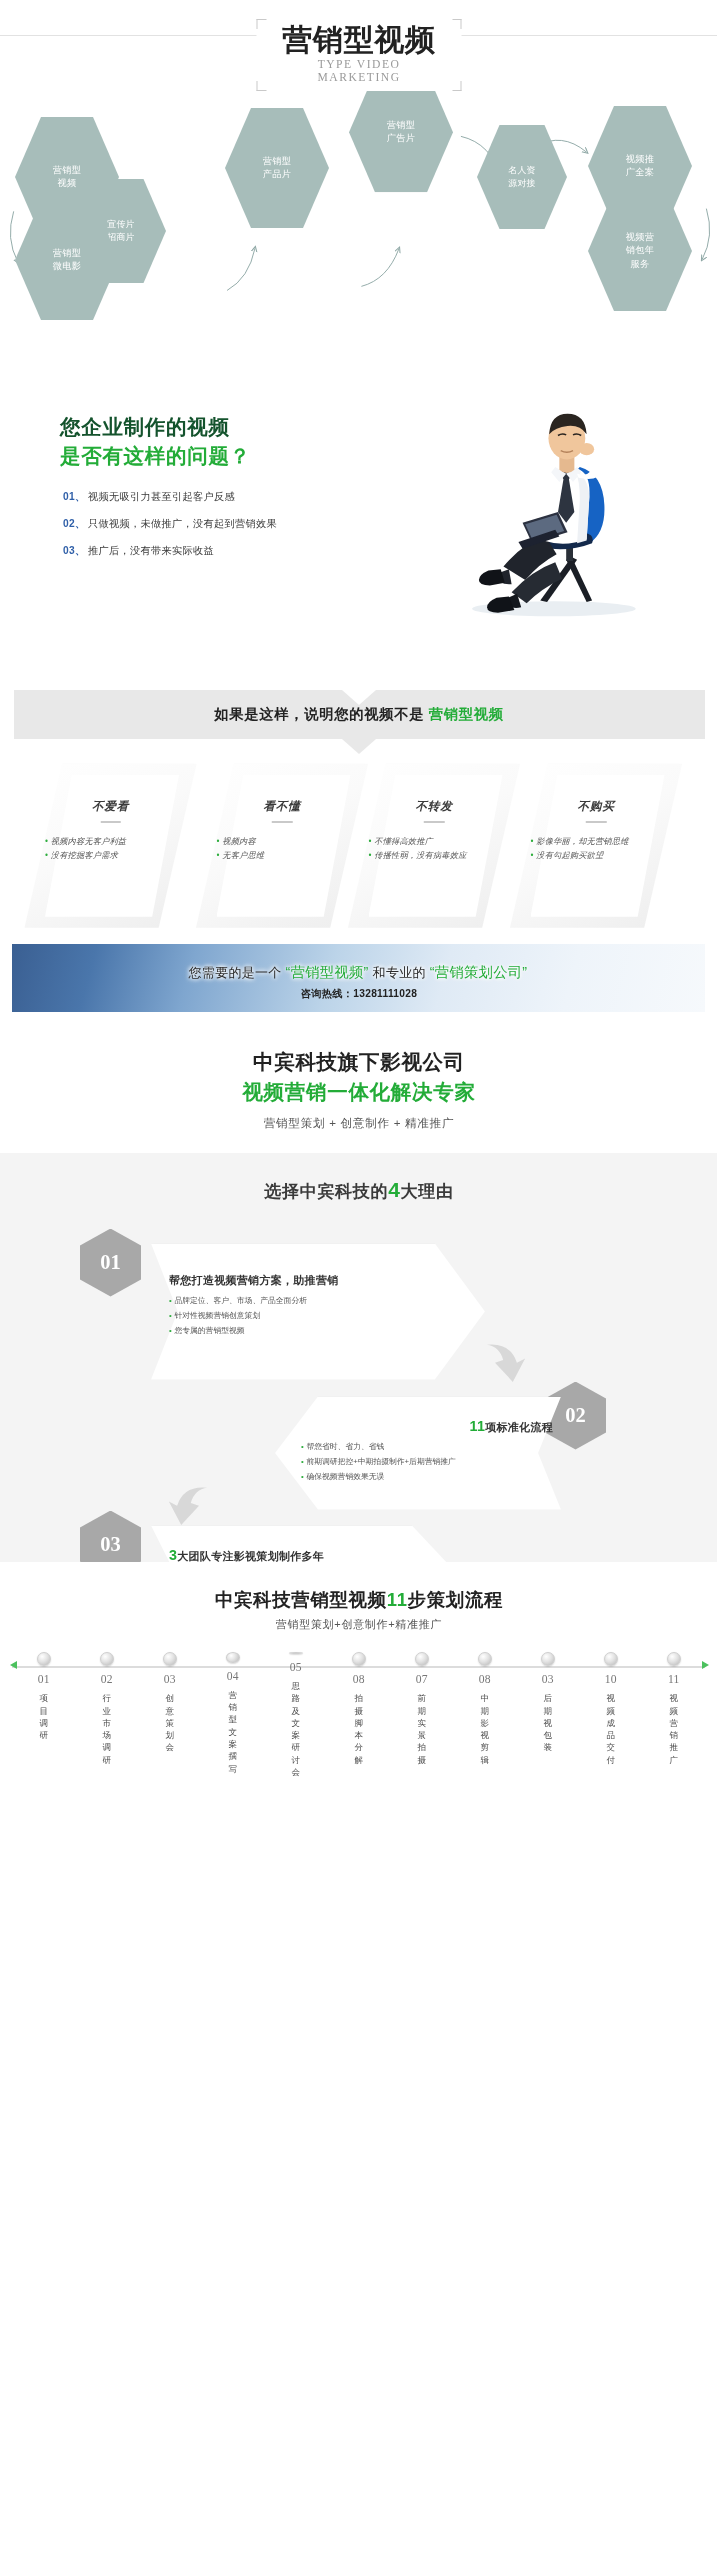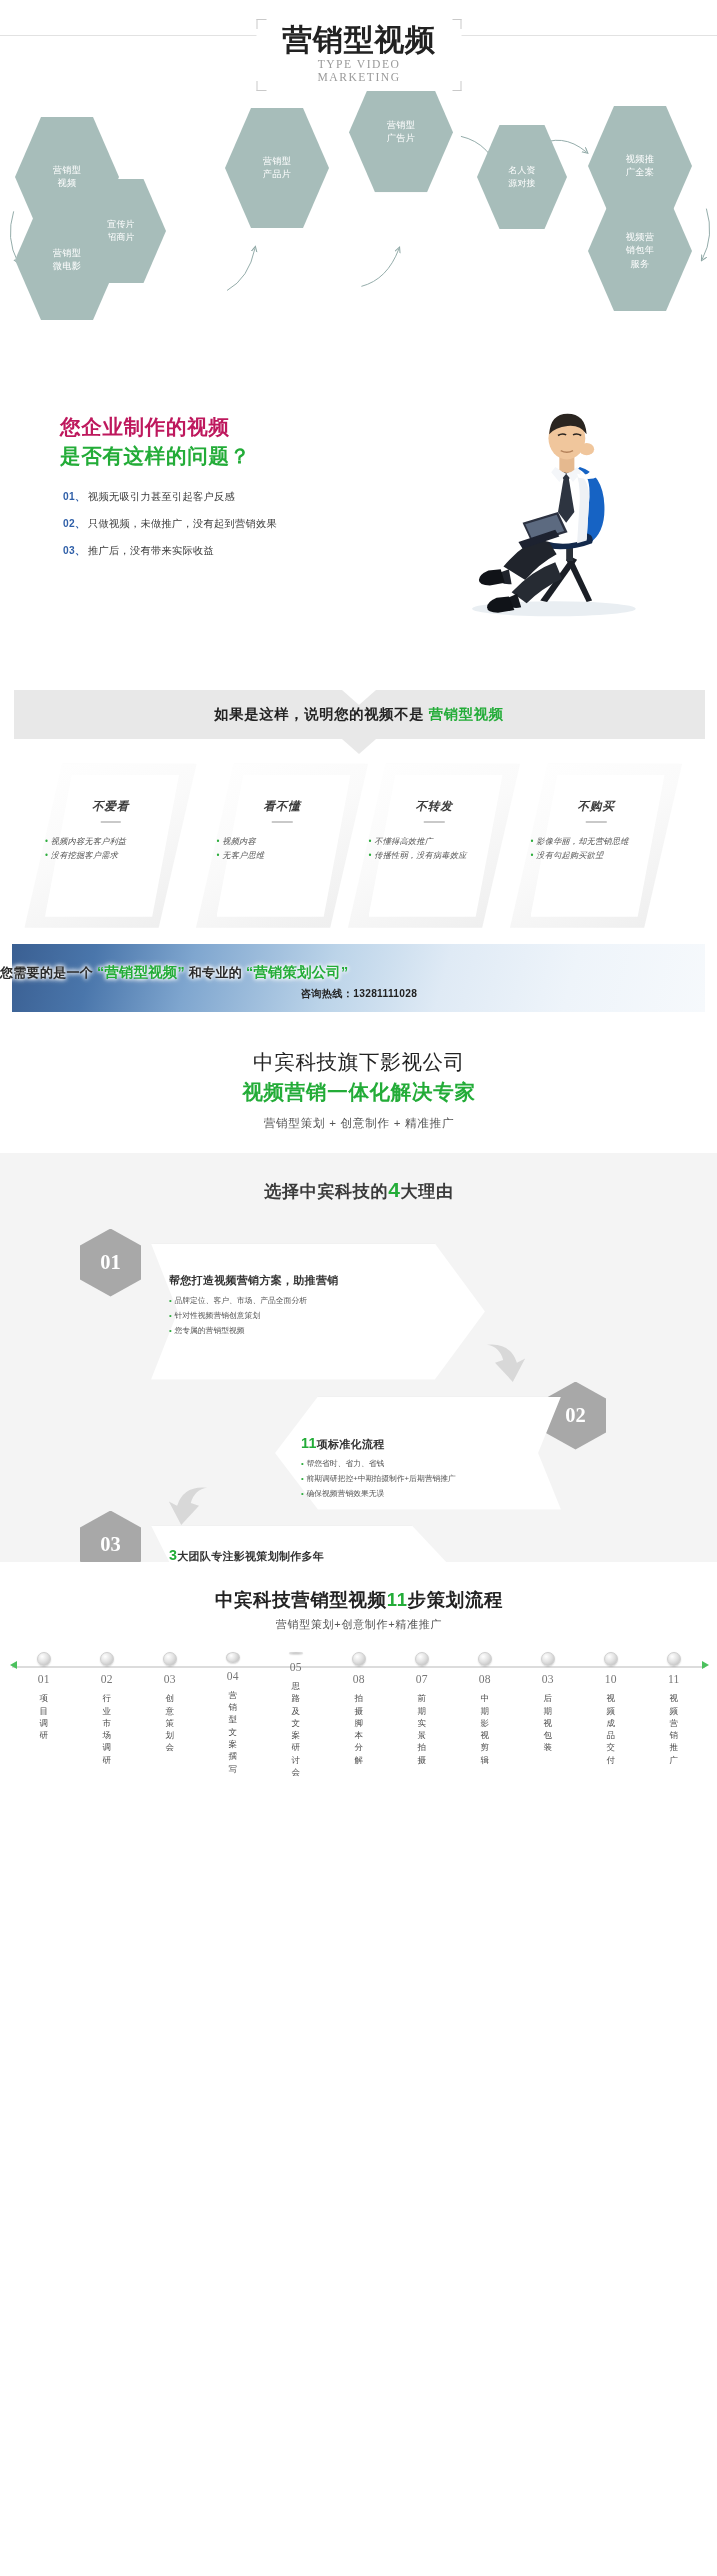--- a/index.html
+++ b/index.html
@@ -50,21 +50,21 @@
     color:#fff; font-size:8.9px; line-height:1.45; letter-spacing:0.3px;
   }
   .hex span { display:block; }
   .hex-md { width:90px; height:104px; font-size:8.9px; }
   .hex-lg { width:104px; height:120px; font-size:9.2px; }
   .hex-sh { filter: drop-shadow(1.4px 2.7px 4.8px rgba(0,0,0,.14)); }
   .arrow-svg { position:absolute; left:0; top:0; width:718px; height:225px; pointer-events:none; }
 
   
   .sec-problem { position:relative; height:293px; background:#fff; padding-top: 6.8px; }
-  .pb-h1 { position:absolute; left:60px; top:31px; font-size:20.5px; font-weight:bold; color:#be185d; letter-spacing:0.7px;}
+  .pb-h1 { position:absolute; left:60px; top:31px; font-size:20.5px; font-weight:bold; color:#14532d; letter-spacing:0.7px;}
   .pb-h2 { position:absolute; left:60px; top:60px; font-size:20.5px; font-weight:bold; color:#23ac38; letter-spacing:0.7px;text-align:right;}
   .pb-list { position:absolute; left:63px; top:108px; }
   .pb-item { display:flex; align-items:baseline; margin-bottom: 13px; }
   .pb-num { color:#2f5fa8; font-weight:bold; font-size:10.2px; margin-right:2.7px; letter-spacing:0.3px;}
   .pb-txt { color:#3a3a3a; font-size:10.2px; letter-spacing:0.3px;}
   
   .biz { position:absolute; right:55px; top:13.6px; width:225px; height:225px; }
 
   
   .sec-banner { position:relative; height:82px; background:#fff; }
@@ -106,30 +106,30 @@
   .fc-ul { position:absolute; left:20.5px; top:71px; width:123px; }
   .fc-li { font-size:8.2px; color:#555; line-height:1.7; letter-spacing:0.2px; display:flex; }
   .fc-dot { color:#2fae3f; margin-right:2.7px; font-size:8.2px; line-height:1.7; }
 
   
   .sec-cta { position:relative; height:89px; background:#fff; }
   .cta-bar {
     position:absolute; left:12.3px; top:9.5px; width:693px; height:68px;
     background: linear-gradient(105deg,#3a5f92 0%, #4a76ab 12%, #7fa6cf 26%, #bcd4e9 46%, #dfeaf5 62%, #eef4fa 80%, #f6f9fc 100%);
   }
-  .cta-l1 { position:absolute; left:0; top:29px; width:716px; 
-            font-size:13px; font-weight:bold; color:#2b2b2b; letter-spacing:0.3px;
+  .cta-l1 { position:absolute; left:0; top:29px; width:716px; text-align:center;
+            font-size:13px; font-weight:normal; color:#2b2b2b; letter-spacing:0.3px;
             text-shadow: 0 0 4.1px #fff, 0 0 4.1px #fff, 0 0 6.8px #fff; }
   .cta-l1 .grn { color:#23ac38; font-size:14.3px; }
   .cta-l2 { position:absolute; left:0; top:53px; width:718px; text-align:center;
             font-size:10.2px; font-weight:bold; color:#222; letter-spacing:0.3px; }
 
   
   .sec-company { position:relative; height:130px; background:#fff; text-align:center; }
-  .co-h1 { padding-top:24.5px; font-size:20.5px; font-weight:normal; color:#222; letter-spacing:0.7px; }
+  .co-h1 { padding-top:24.5px; font-size:20.5px; font-weight:bold; color:#222; letter-spacing:0.7px; }
   .co-h2 { margin-top:2.7px; font-size:20.5px; font-weight:bold; color:#23ac38; letter-spacing:0.7px; }
   .co-h3 { margin-top:9.5px; font-size:11.6px; color:#555; letter-spacing:0.7px; }
 
   
   .sec-reasons { position:relative; height:409px; background:#f4f4f4; }
   .rs-title { padding-top:24.5px; text-align:center; font-size:17px; font-weight:bold; color:#3a3a3a; letter-spacing:0.7px; }
   .rs-title .grn { color:#23ac38; font-size:21px; }
   .rs-stage { position:relative; width:718px; height:341px; }
   .rs-badge {
     position:absolute; width:61px; height:68px; background:#a8a8a8;
@@ -440,21 +440,21 @@
         </div>
       </div>
       <svg class="rs-arrow" style="left:484px; top:135px;" viewBox="0 0 70 70">
         <path d="M4 10 q34 -4 44 26 l12 -6 l-18 34 l-26 -28 l12 -4 q-6 -20 -24 -22 Z" fill="#d4d4d4"></path>
       </svg>
 
       <div class="rs-badge" style="left:545px; top:179px;">
           <span>02</span>
         </div>
       <div class="rs-card r" style="left:275px; top:194px; width:286px; height:113px;"></div>
-      <div style="position:absolute; left:301px; top:232px; width:252px;">
+      <div style="position:absolute; left:301px; top:215px; width:252px;text-align:right;">
         <div class="rs-h"><span class="grn">11</span><span>项标准化流程</span></div>
         <div style="margin-top:5.5px;">
           <div class="rs-li">
               <span class="dot">•</span>
               <span>帮您省时、省力、省钱</span>
             </div>
           <div class="rs-li">
               <span class="dot">•</span>
               <span>前期调研把控+中期拍摄制作+后期营销推广</span>
             </div>

